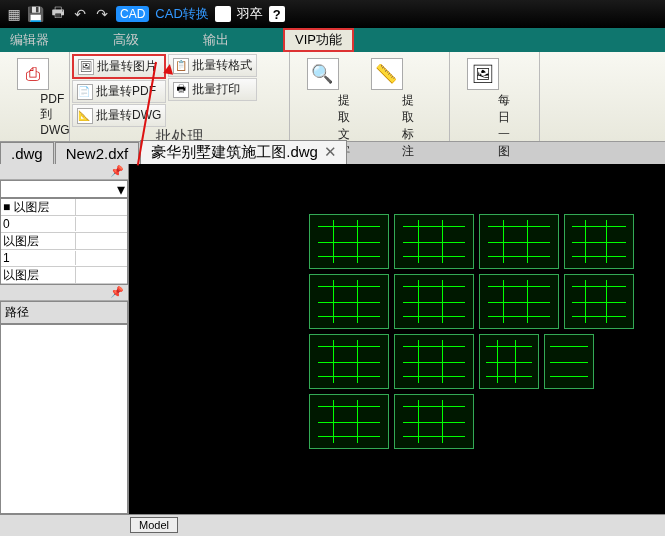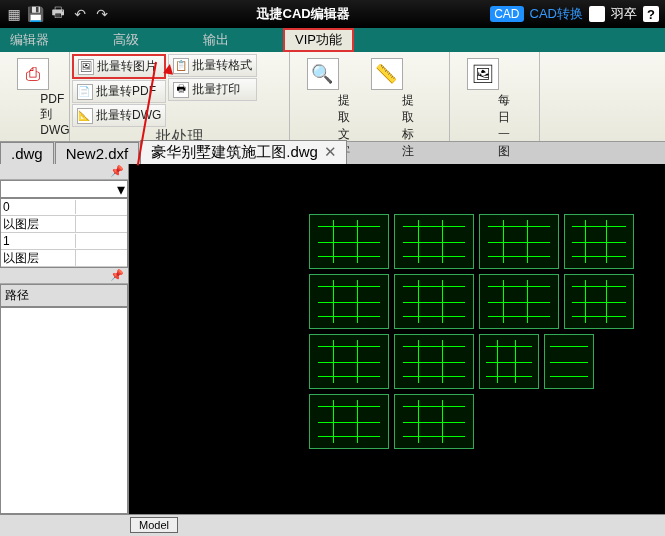--- a/index.html
+++ b/index.html
@@ -70,21 +70,20 @@
 <body>
 
 <div class="titlebar">
   <div class="left-icons">
     <span>▦</span>
     <span>💾</span>
     <span>🖶</span>
     <span>↶</span>
     <span>↷</span>
   </div>
-  <div class="title">迅捷CAD编辑器</div>
   <div class="right">
     <span class="cad-badge">CAD</span>
     <span class="txt">CAD转换</span>
     <span class="avatar"></span>
     <span class="name">羽卒</span>
     <span class="help">?</span>
   </div>
 </div>
 
 <div class="menubar">
@@ -162,20 +161,24 @@
   <div class="tab"><span>New2.dxf</span></div>
   <div class="tab active"><span>豪华别墅建筑施工图.dwg</span><span class="close">✕</span></div>
 </div>
 
 <div class="workspace">
   <div class="sidepanel">
     <div class="spbar">📌</div>
     <div class="spdropdown">▾</div>
     <div class="sptable">
       <div class="sprow">
+          <div class="c1">■ 以图层</div>
+          <div class="c2"></div>
+        </div>
+      <div class="sprow">
           <div class="c1">0</div>
           <div class="c2"></div>
         </div>
       <div class="sprow">
           <div class="c1">以图层</div>
           <div class="c2"></div>
         </div>
       <div class="sprow">
           <div class="c1">1</div>
           <div class="c2"></div>

